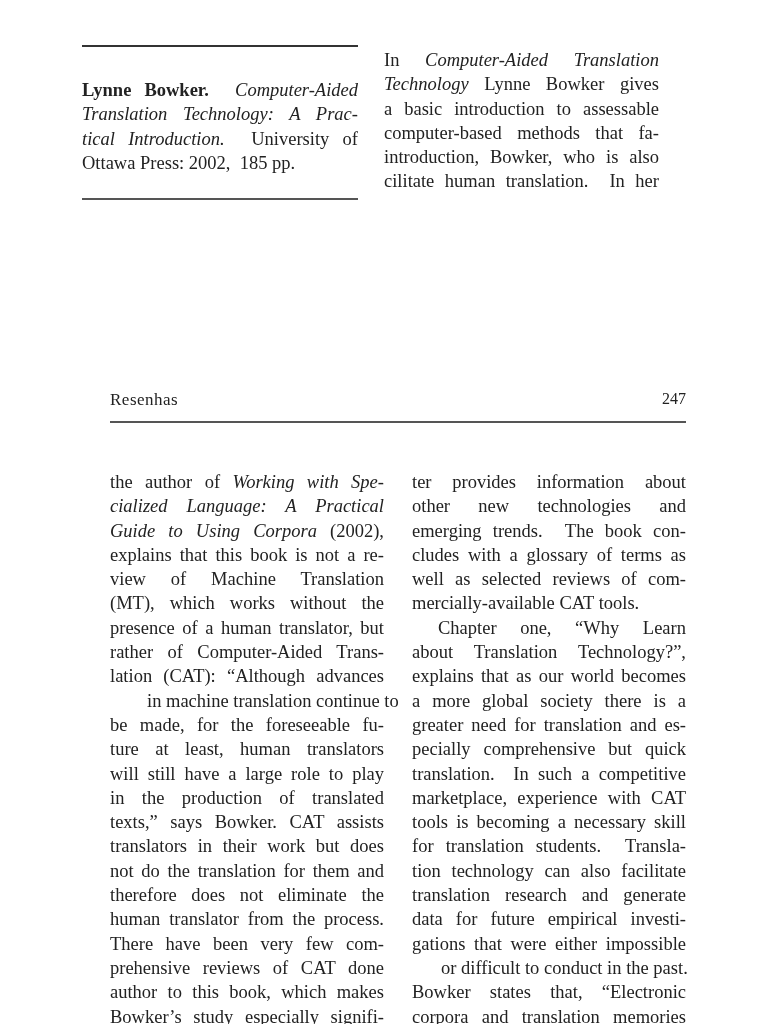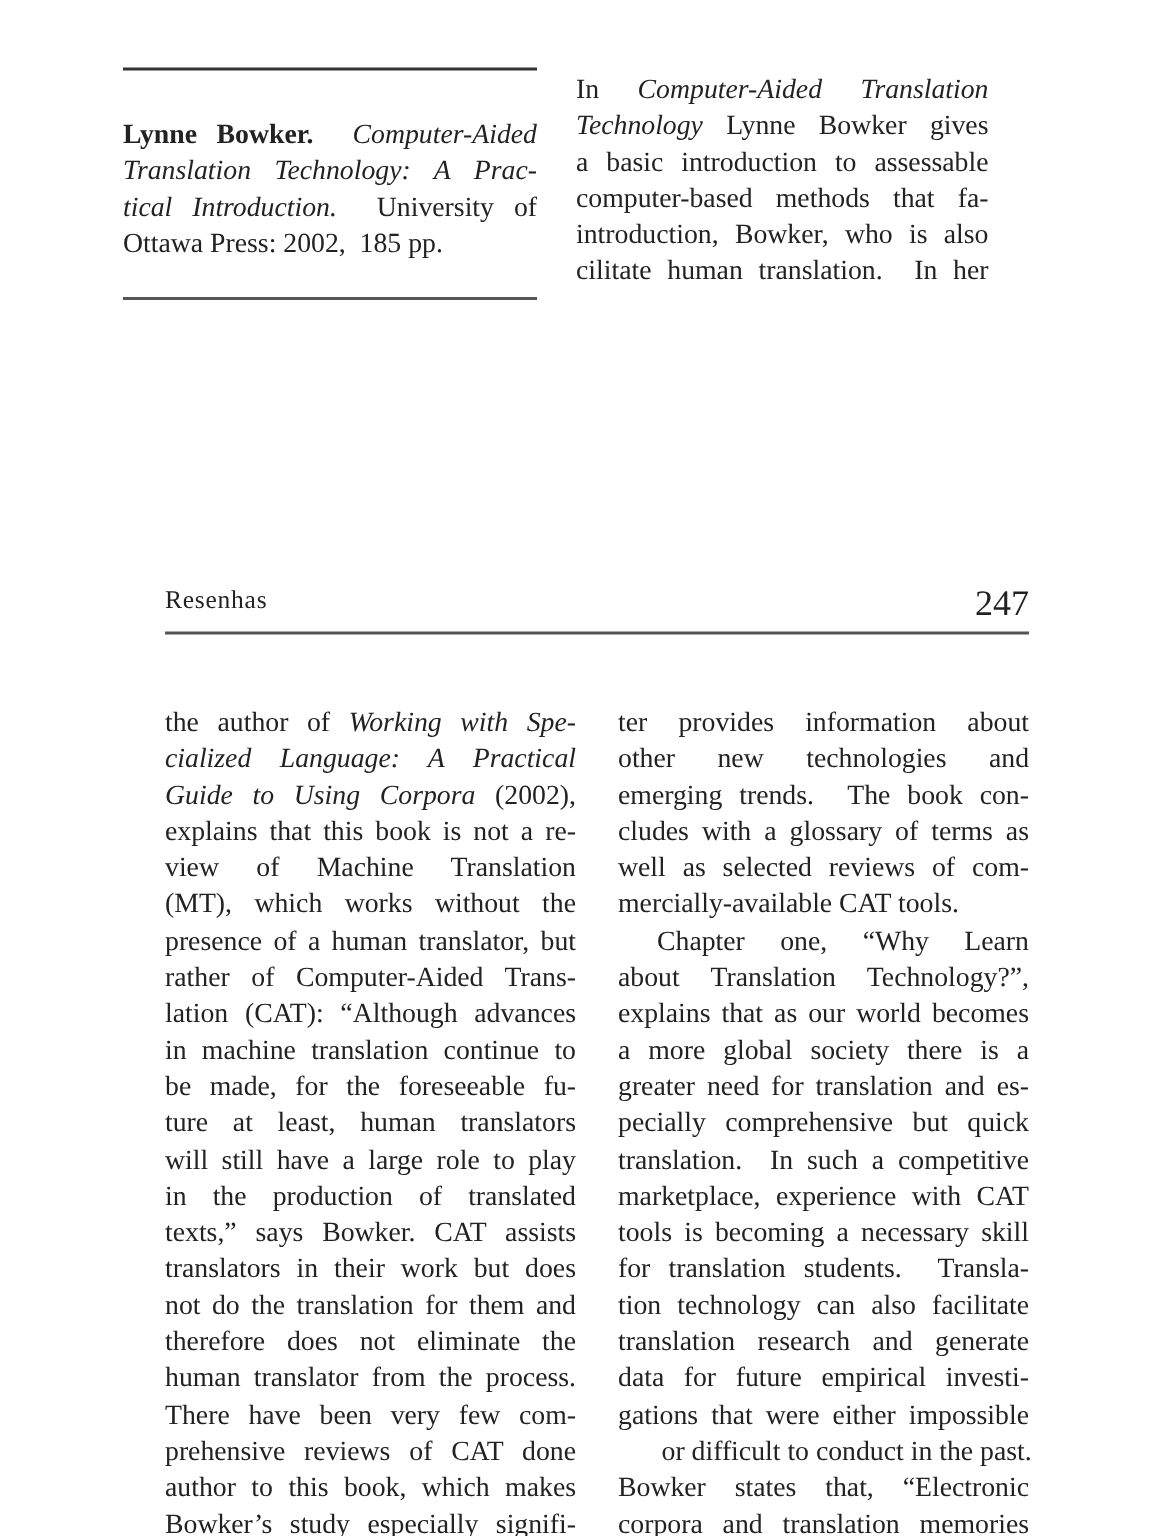--- a/index.html
+++ b/index.html
@@ -17,21 +17,21 @@
     position: absolute; left: 384px; top: 48px; width: 275px;
     font-size: 18.5px; line-height: 24.3px;
   }
   .line { display: block; white-space: nowrap; text-align-last: justify; text-align: justify; }
   .line.last { text-align-last: left; }
   .running-head {
     position: absolute; left: 110px; top: 390px; width: 576px;
     font-size: 17px; letter-spacing: 0.5px;
   }
   .running-head .title { position: absolute; left: 0; top: 0; }
-  .running-head .page { position: absolute; right: 0; top: 0; font-size: 24px; letter-spacing: 0; }
+  .running-head .page { position: absolute; right: 0; top: 0; font-size: 16px; letter-spacing: 0; }
   .col {
     position: absolute; top: 470px; width: 274px;
     font-size: 18.5px; line-height: 24.3px;
   }
   .col-left { left: 110px; }
   .col-right { left: 412px; }
   .indent { text-indent: 26px; }
   em { font-style: italic; }
 </style>
 </head>
@@ -64,21 +64,21 @@
 <div class="col col-left">
     <span class="line"><span style="white-space: pre;">the author of </span><em style="white-space: pre;">Working with Spe-</em></span>
     <span class="line"><em style="white-space: pre; margin-top: 48px;">cialized Language: A Practical</em></span>
     <span class="line"><em style="white-space: pre;">Guide to Using Corpora</em><span style="white-space: pre;"> (2002),</span></span>
     <span class="line"><span style="white-space: pre;">explains that this book is not a re-</span></span>
     <span class="line"><span style="white-space: pre;">view of Machine Translation</span></span>
     <span class="line"><span style="white-space: pre;">(MT), which works without the</span></span>
     <span class="line"><span style="white-space: pre;">presence of a human translator, but</span></span>
     <span class="line"><span style="white-space: pre;">rather of Computer-Aided Trans-</span></span>
     <span class="line"><span style="white-space: pre;">lation (CAT): “Although advances</span></span>
-    <span class="line"><span style="white-space: pre;">in machine translation continue to</span></span>
+    <span class="line"><span style="white-space: pre; margin-left: 37px;">in machine translation continue to</span></span>
     <span class="line"><span style="white-space: pre;">be made, for the foreseeable fu-</span></span>
     <span class="line"><span style="white-space: pre;">ture at least, human translators</span></span>
     <span class="line"><span style="white-space: pre;">will still have a large role to play</span></span>
     <span class="line"><span style="white-space: pre;">in the production of translated</span></span>
     <span class="line"><span style="white-space: pre;">texts,” says Bowker. CAT assists</span></span>
     <span class="line"><span style="white-space: pre;">translators in their work but does</span></span>
     <span class="line"><span style="white-space: pre;">not do the translation for them and</span></span>
     <span class="line"><span style="white-space: pre;">therefore does not eliminate the</span></span>
     <span class="line"><span style="white-space: pre;">human translator from the process.</span></span>
     <span class="line"><span style="white-space: pre;">There have been very few com-</span></span>

